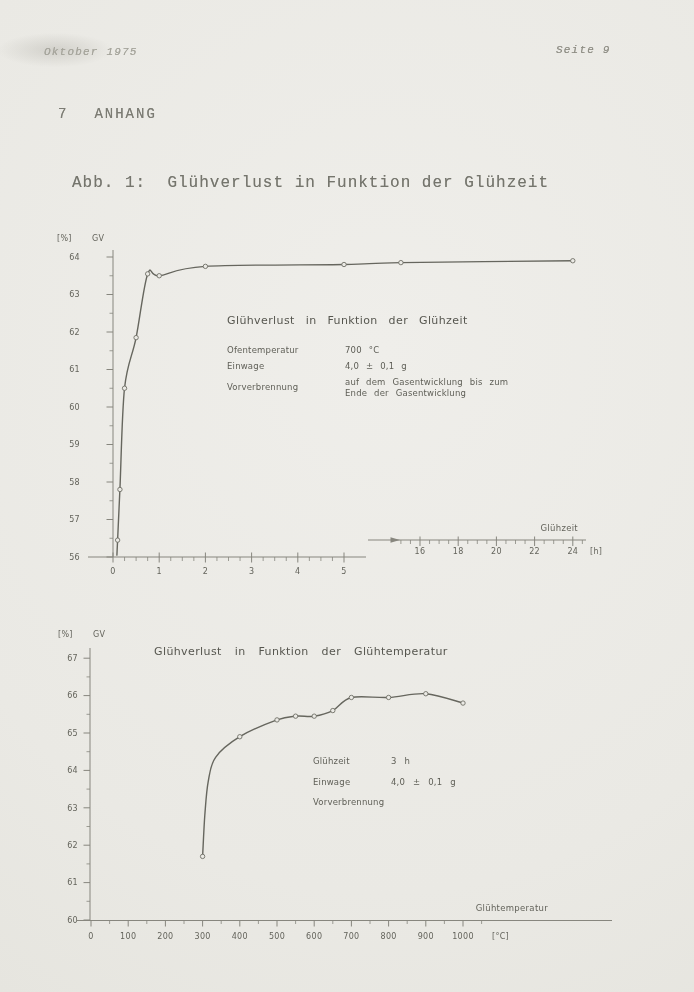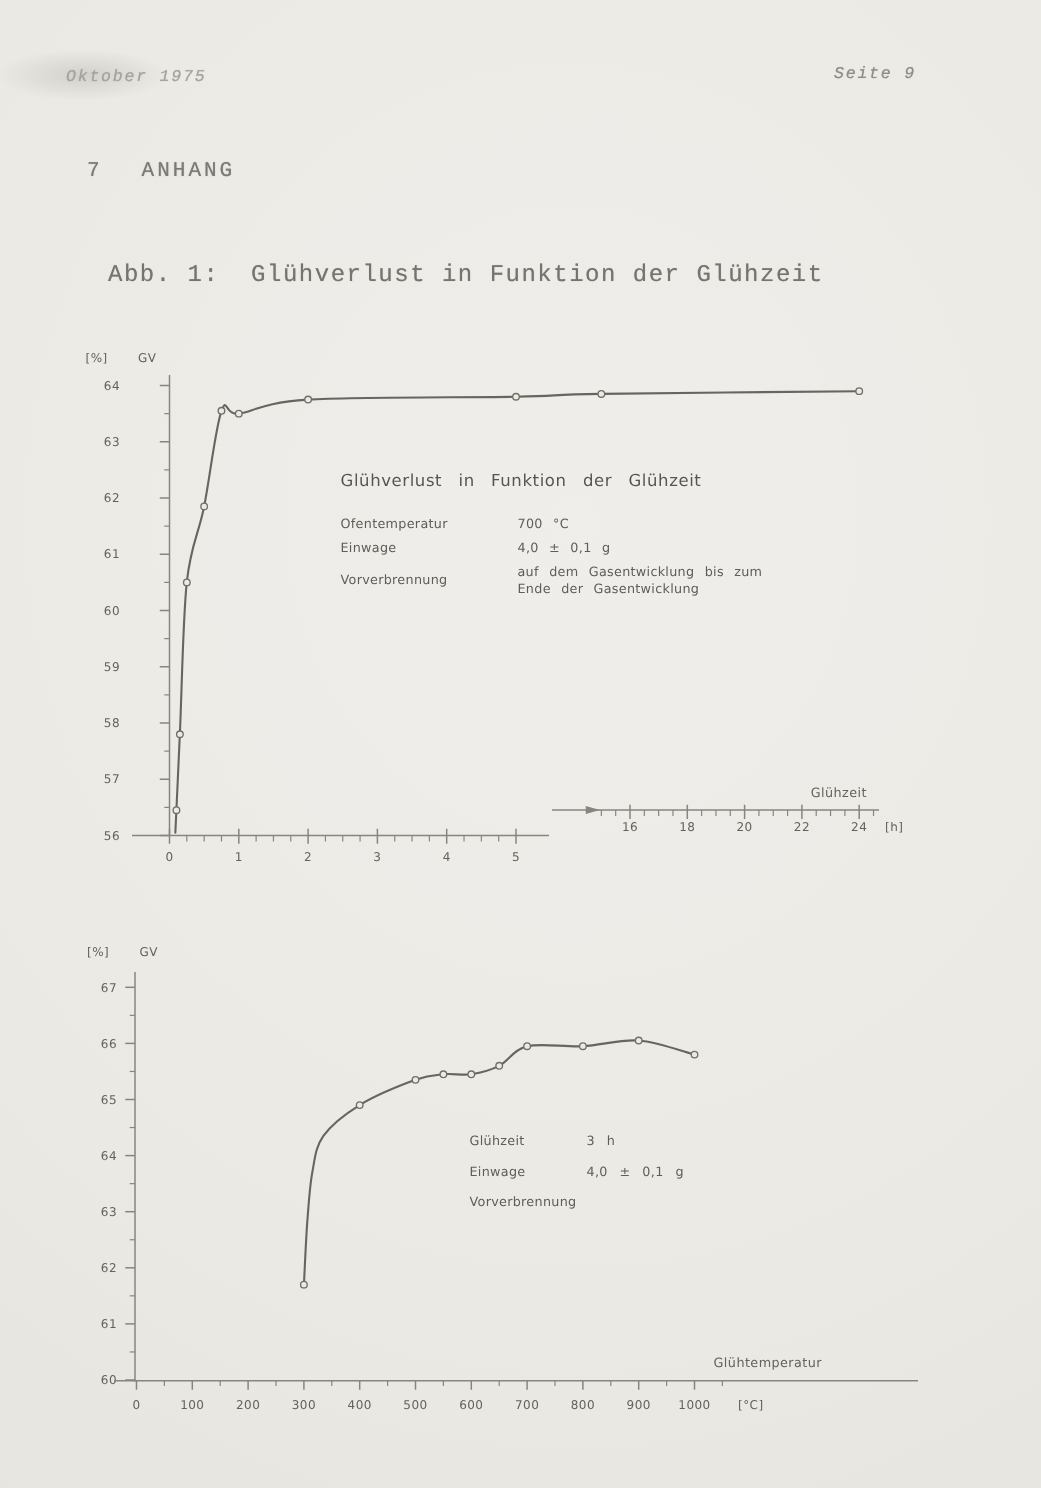--- a/index.html
+++ b/index.html
@@ -233,20 +233,21 @@
     <div class="cond-row">
       <span class="cond-label">Einwage</span>
       <span class="cond-value">4,0 ± 0,1 g</span>
     </div>
     <div class="cond-row">
       <span class="cond-label">Vorverbrennung</span>
       <span class="cond-value">auf dem Gasentwicklung bis zum Ende der Gasentwicklung</span>
     </div>
   </div>
 
+  <div id="c2-title" class="chart-title">Glühverlust in Funktion der Glühtemperatur</div>
   <div id="c2-cond" class="cond">
     <div class="cond-row">
       <span class="cond-label">Glühzeit</span>
       <span class="cond-value">3 h</span>
     </div>
     <div class="cond-row">
       <span class="cond-label">Einwage</span>
       <span class="cond-value">4,0 ± 0,1 g</span>
     </div>
     <div class="cond-row">

